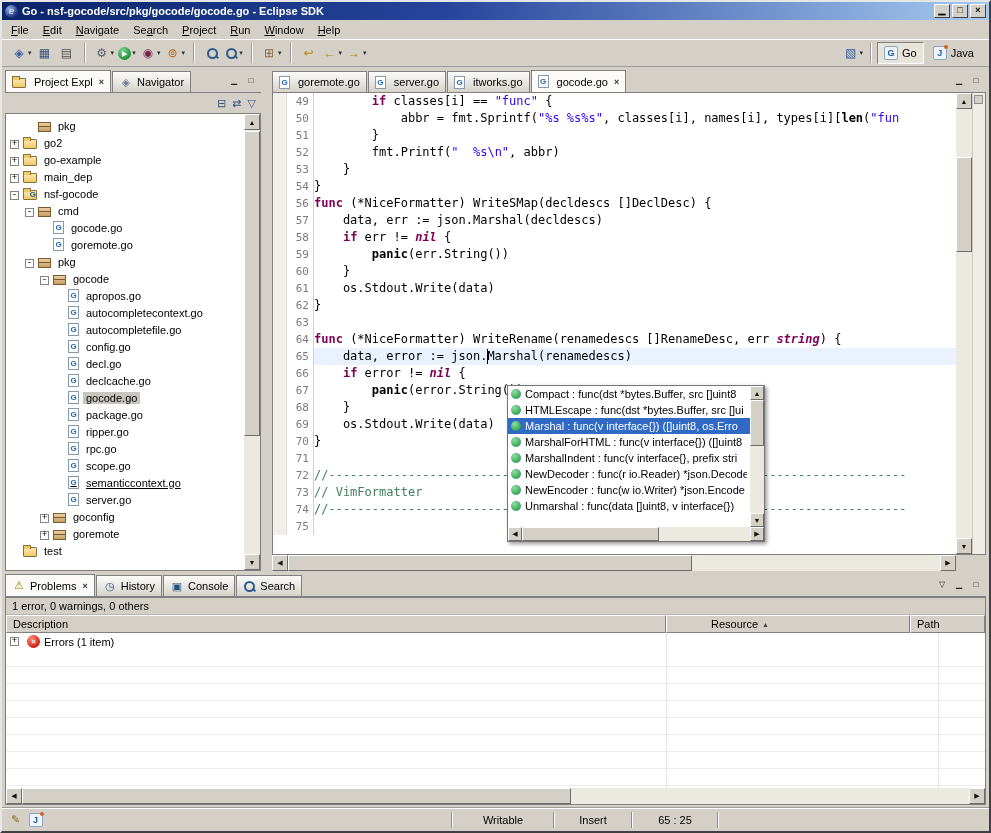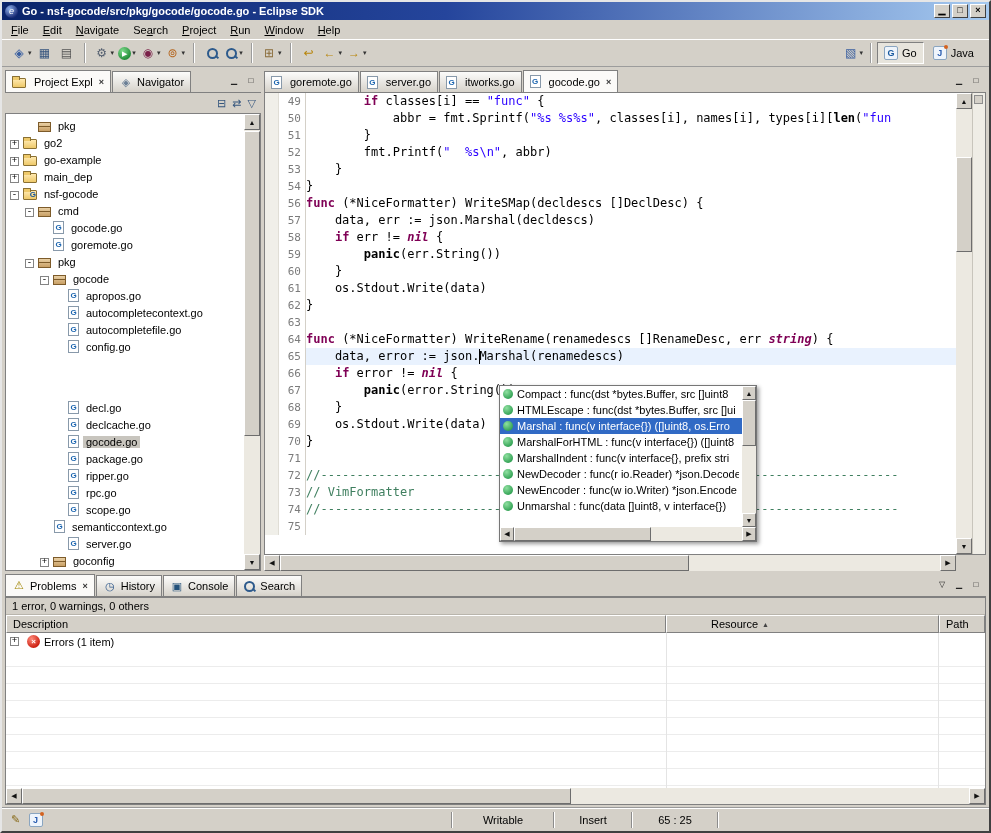--- a/index.html
+++ b/index.html
@@ -30,21 +30,21 @@
 .ic-mag::after{content:"";position:absolute;left:9px;top:9px;width:4px;height:2px;background:#2d5a8c;transform:rotate(45deg);}
 .persp-area{margin-left:auto;display:flex;align-items:center;gap:2px;padding-right:4px;}
 .persp-btn{display:flex;align-items:center;gap:4px;height:22px;padding:0 6px;border:1px solid transparent;}
 .persp-btn.active{border-color:#808080 #fff #fff #808080;background:#e7e4dc;}
 .ic-go,.ic-java{width:14px;height:14px;background:#eef4fb;border:1px solid #8aa5c0;font-weight:bold;font-size:9px;line-height:12px;text-align:center;border-radius:2px;flex:none;}
 .ic-go{color:#17589e;}
 .ic-java{color:#2a5db0;position:relative;}
 .ic-java::after{content:"";position:absolute;right:-2px;top:-2px;width:4px;height:4px;border-radius:50%;background:#d4621f;}
 
 
-.main{flex:1;display:flex;padding:2px 3px;gap:3px;min-height:0;}
+.main{flex:1;display:flex;padding:2px 3px;gap:11px;min-height:0;}
 .explorer{width:256px;flex:none;display:flex;flex-direction:column;min-height:0;}
 .editor{flex:1;display:flex;flex-direction:column;min-width:0;min-height:0;}
 
 
 .vtabs{height:24px;flex:none;display:flex;align-items:flex-end;border-bottom:1px solid #808080;}
 .tabrow{display:flex;align-items:flex-end;min-width:0;overflow:hidden;}
 .vtab{height:21px;display:flex;align-items:center;gap:4px;padding:0 6px;border:1px solid #808080;border-bottom:none;background:linear-gradient(#fcfcfb,#d6d2ca);margin-right:1px;white-space:nowrap;position:relative;}
 .vtab.active{background:#fbfaf8;height:23px;margin-bottom:-1px;border-bottom:1px solid #fbfaf8;z-index:2;}
 .tclose{font-size:9px;color:#333;margin-left:2px;font-weight:bold;}
 .vt-right{margin-left:auto;display:flex;align-items:center;gap:3px;padding:0 3px 5px 3px;}
@@ -115,21 +115,21 @@
 .pp-thumb-v{left:0;width:14px;}
 .pp-thumb-h{top:0;height:14px;}
 
 
 .bottom{height:232px;flex:none;margin:0 3px;display:flex;flex-direction:column;}
 .bp-content{flex:1;border:1px solid #808080;background:#fff;display:flex;flex-direction:column;min-height:0;}
 .summary{height:17px;flex:none;display:flex;align-items:center;padding:0 6px;background:#d4d0c8;border-bottom:1px solid #b9b5ac;}
 .thead{height:18px;flex:none;display:flex;background:#d4d0c8;}
 .hcell{display:flex;align-items:center;padding:0 6px;border:1px solid;border-color:#fff #808080 #808080 #fff;gap:4px;white-space:nowrap;overflow:hidden;}
 .hc-desc{width:660px;flex:none;}
-.hc-res{width:273px;flex:none;padding-left:44px;}
+.hc-res{width:244px;flex:none;padding-left:44px;}
 .hc-path{flex:1;}
 .sort-arrow{font-size:7px;color:#444;}
 .tbody{flex:1;position:relative;background:#fff;background-image:repeating-linear-gradient(to bottom,transparent 0 16px,#ececec 16px 17px);overflow:hidden;}
 .colline{position:absolute;top:0;bottom:0;width:1px;background:#e4e4e4;}
 .prow{height:17px;display:flex;align-items:center;gap:4px;padding-left:4px;position:relative;background:#fff;}
 
 
 .statusbar{height:24px;flex:none;margin-top:2px;border-top:1px solid #9a9a9a;box-shadow:inset 0 1px 0 #fff;display:flex;align-items:center;padding:0 5px;}
 .sbicon{width:17px;height:17px;display:flex;align-items:center;justify-content:center;font-size:11px;margin-right:3px;}
 .sb-spacer{width:400px;}
@@ -337,21 +337,21 @@
             <div class="titem" style="padding-left: 49px;">
               <span class="exp none"></span>
               <span class="fic ic-gofile"></span>
               <span class="tlabel">autocompletefile.go</span>
             </div>
             <div class="titem" style="padding-left: 49px;">
               <span class="exp none"></span>
               <span class="fic ic-gofile"></span>
               <span class="tlabel">config.go</span>
             </div>
-            <div class="titem" style="padding-left: 49px; margin-top: 44px;">
+            <div class="titem" style="padding-left: 49px;">
               <span class="exp none"></span>
               <span class="fic ic-gofile"></span>
               <span class="tlabel">decl.go</span>
             </div>
             <div class="titem" style="padding-left: 49px;">
               <span class="exp none"></span>
               <span class="fic ic-gofile"></span>
               <span class="tlabel">declcache.go</span>
             </div>
             <div class="titem selected" style="padding-left: 49px;">
@@ -372,21 +372,21 @@
             <div class="titem" style="padding-left: 49px;">
               <span class="exp none"></span>
               <span class="fic ic-gofile"></span>
               <span class="tlabel">rpc.go</span>
             </div>
             <div class="titem" style="padding-left: 49px;">
               <span class="exp none"></span>
               <span class="fic ic-gofile"></span>
               <span class="tlabel">scope.go</span>
             </div>
-            <div class="titem" style="padding-left: 35px;">
+            <div class="titem" style="padding-left: 49px; text-decoration: underline;">
               <span class="exp none"></span>
               <span class="fic ic-gofile"></span>
               <span class="tlabel">semanticcontext.go</span>
             </div>
             <div class="titem" style="padding-left: 49px;">
               <span class="exp none"></span>
               <span class="fic ic-gofile"></span>
               <span class="tlabel">server.go</span>
             </div>
             <div class="titem" style="padding-left: 34px;">

